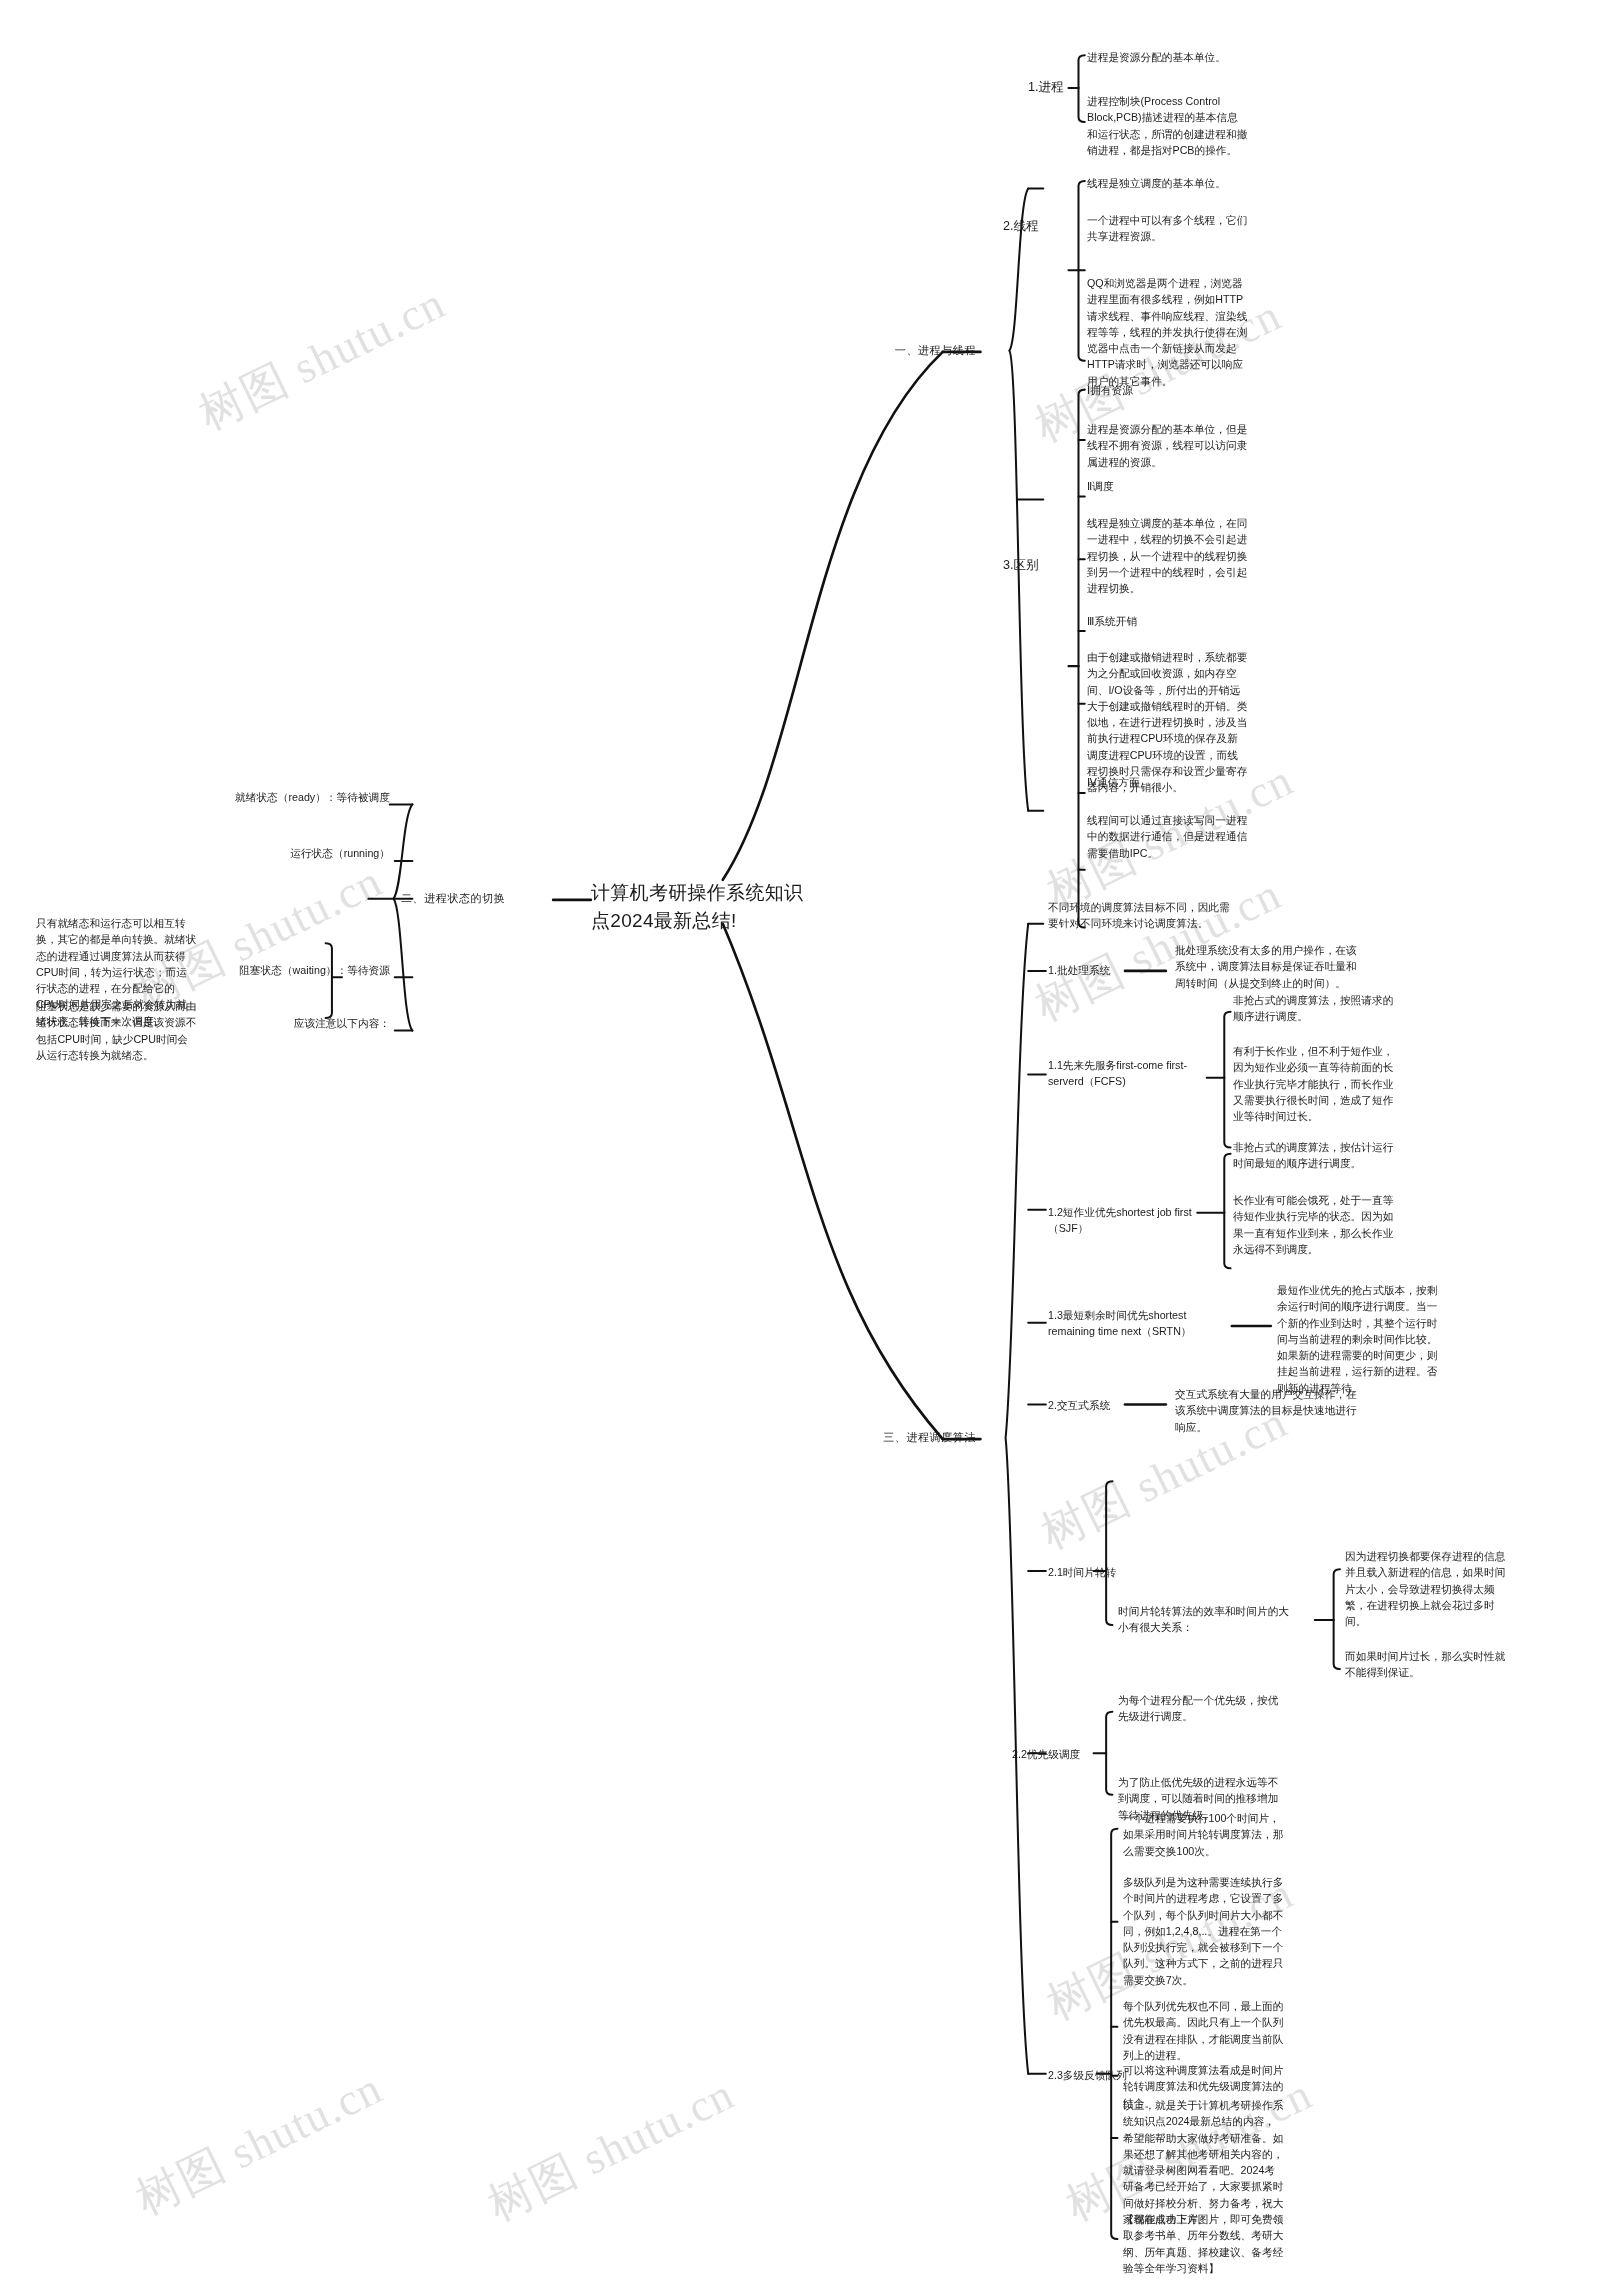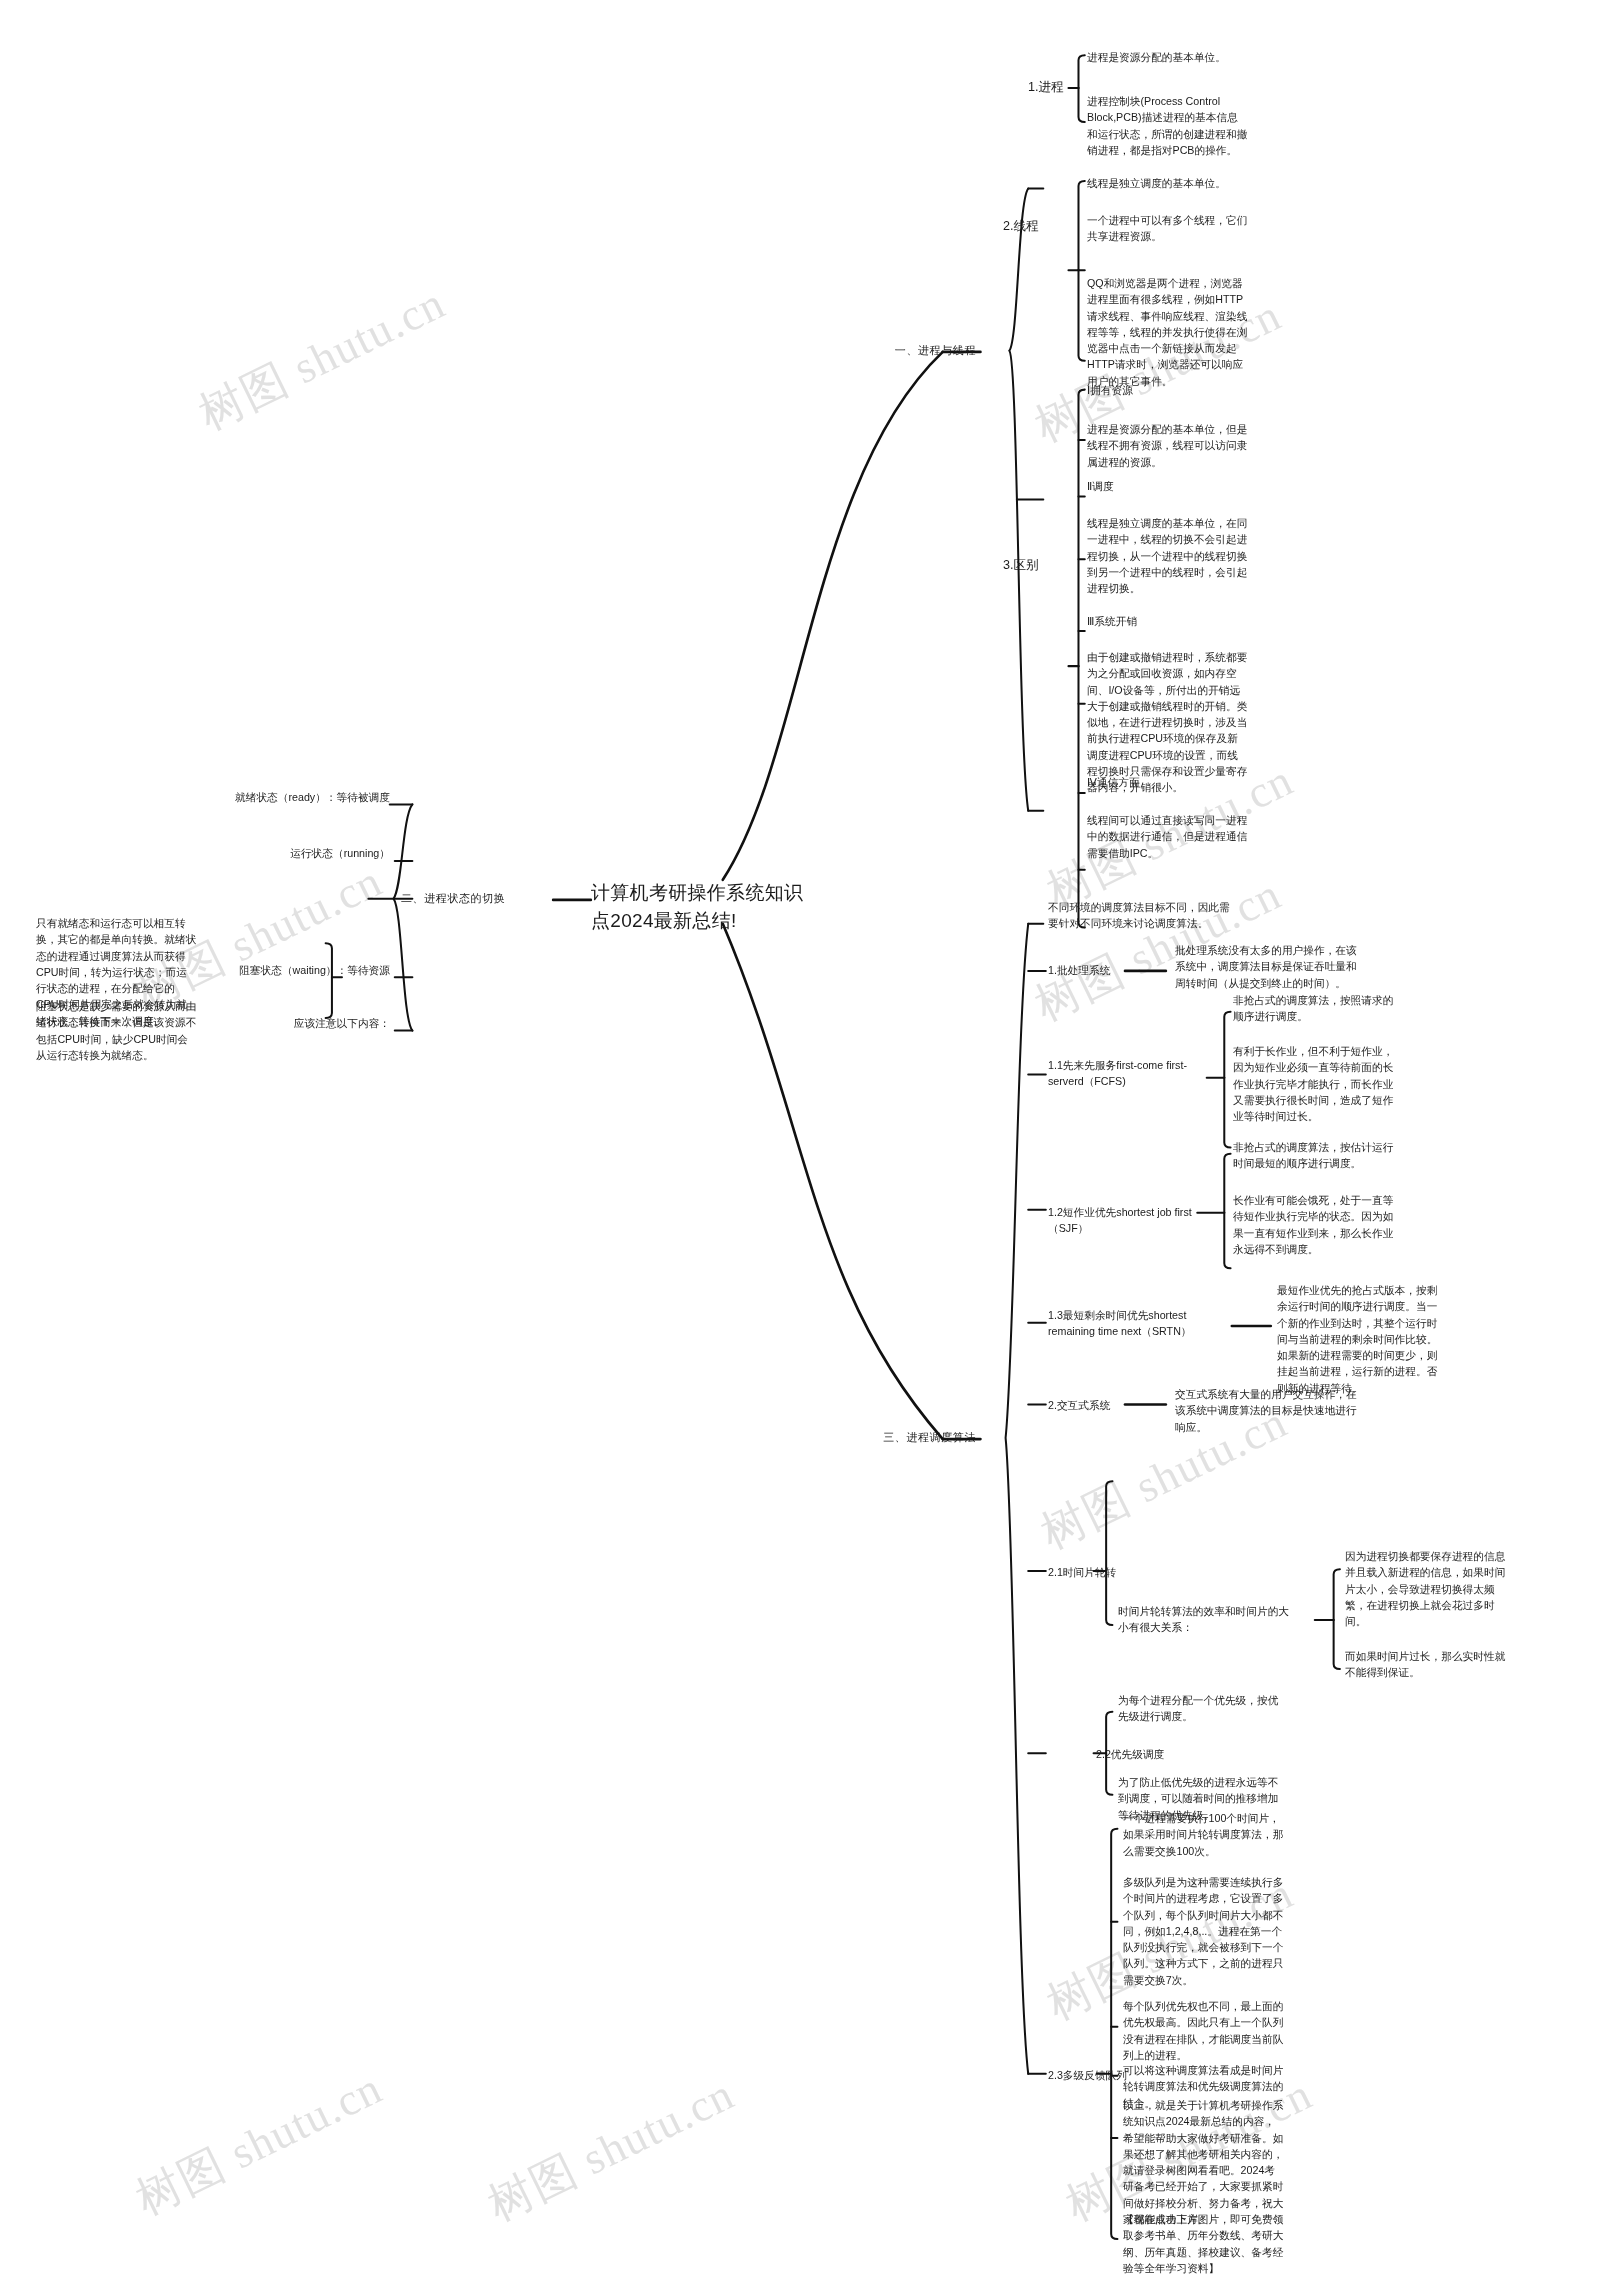--- a/index.html
+++ b/index.html
@@ -220,21 +220,21 @@
   <div class="node lv3" style="left:1277px;top:1282px;width:161px;">最短作业优先的抢占式版本，按剩余运行时间的顺序进行调度。当一个新的作业到达时，其整个运行时间与当前进程的剩余时间作比较。如果新的进程需要的时间更少，则挂起当前进程，运行新的进程。否则新的进程等待。</div>
 
   <div class="node lv3" style="left:1048px;top:1397px;width:94px;">2.交互式系统</div>
   <div class="node lv3" style="left:1175px;top:1386px;width:189px;">交互式系统有大量的用户交互操作，在该系统中调度算法的目标是快速地进行响应。</div>
 
   <div class="node lv3" style="left:1048px;top:1564px;width:94px;">2.1时间片轮转</div>
   <div class="node lv3" style="left:1118px;top:1603px;width:176px;">时间片轮转算法的效率和时间片的大小有很大关系：</div>
   <div class="node lv3" style="left:1345px;top:1548px;width:161px;">因为进程切换都要保存进程的信息并且载入新进程的信息，如果时间片太小，会导致进程切换得太频繁，在进程切换上就会花过多时间。</div>
   <div class="node lv3" style="left:1345px;top:1648px;width:161px;">而如果时间片过长，那么实时性就不能得到保证。</div>
 
-  <div class="node lv3" style="left:1096px;top:1746px;width:94px;">2.2优先级调度</div>
+  <div class="node lv3" style="left:1012px;top:1746px;width:94px;">2.2优先级调度</div>
   <div class="node lv3" style="left:1118px;top:1692px;width:161px;">为每个进程分配一个优先级，按优先级进行调度。</div>
   <div class="node lv3" style="left:1118px;top:1774px;width:161px;">为了防止低优先级的进程永远等不到调度，可以随着时间的推移增加等待进程的优先级。</div>
 
   <div class="node lv3" style="left:1048px;top:2067px;width:107px;">2.3多级反馈队列</div>
   <div class="node lv3" style="left:1123px;top:1810px;width:161px;">一个进程需要执行100个时间片，如果采用时间片轮转调度算法，那么需要交换100次。</div>
   <div class="node lv3" style="left:1123px;top:1874px;width:161px;">多级队列是为这种需要连续执行多个时间片的进程考虑，它设置了多个队列，每个队列时间片大小都不同，例如1,2,4,8,..。进程在第一个队列没执行完，就会被移到下一个队列。这种方式下，之前的进程只需要交换7次。</div>
   <div class="node lv3" style="left:1123px;top:1998px;width:161px;">每个队列优先权也不同，最上面的优先权最高。因此只有上一个队列没有进程在排队，才能调度当前队列上的进程。</div>
   <div class="node lv3" style="left:1123px;top:2062px;width:161px;">可以将这种调度算法看成是时间片轮转调度算法和优先级调度算法的结合。</div>
   <div class="node lv3" style="left:1123px;top:2097px;width:161px;">以上，就是关于计算机考研操作系统知识点2024最新总结的内容，希望能帮助大家做好考研准备。如果还想了解其他考研相关内容的，就请登录树图网看看吧。2024考研备考已经开始了，大家要抓紧时间做好择校分析、努力备考，祝大家都能成功上岸。</div>
   <div class="node lv3" style="left:1123px;top:2211px;width:161px;">【现在点击下方图片，即可免费领取参考书单、历年分数线、考研大纲、历年真题、择校建议、备考经验等全年学习资料】</div>

